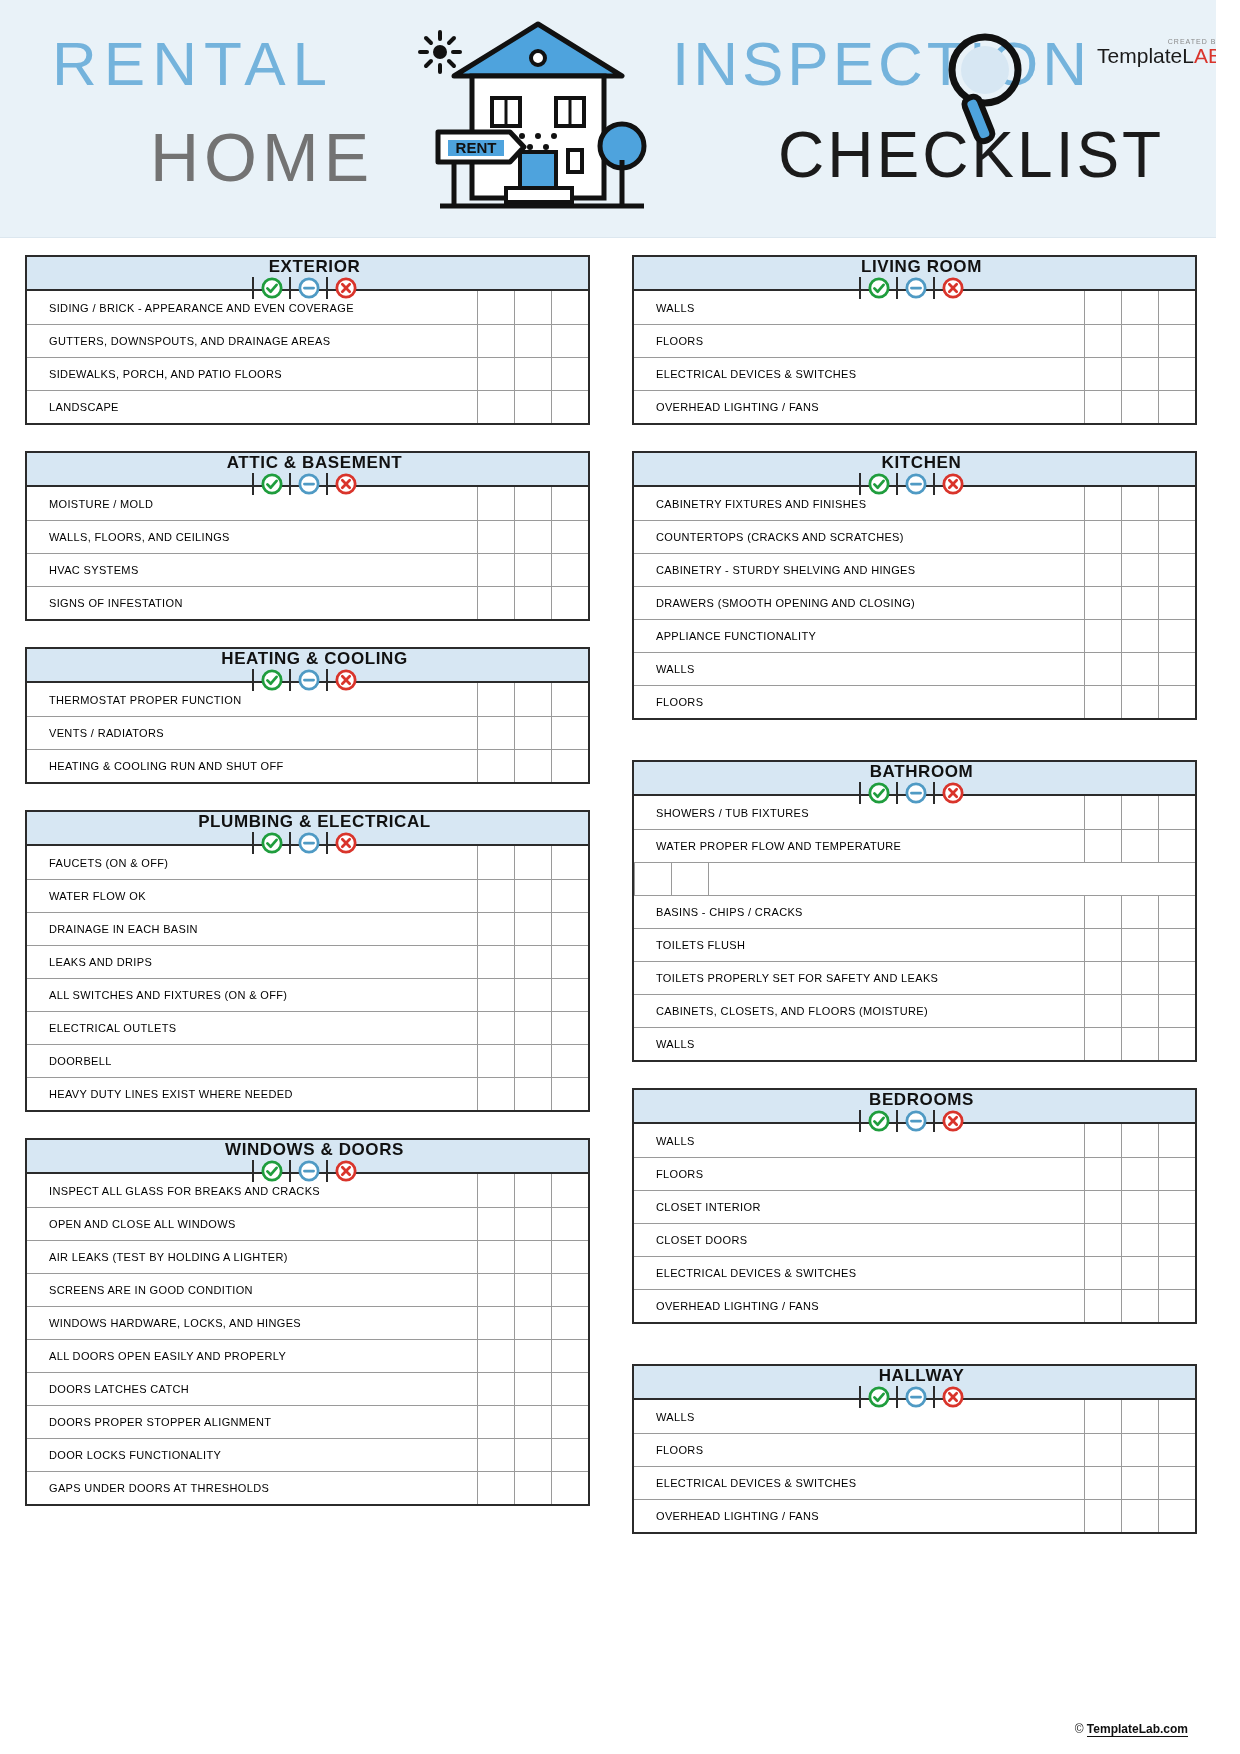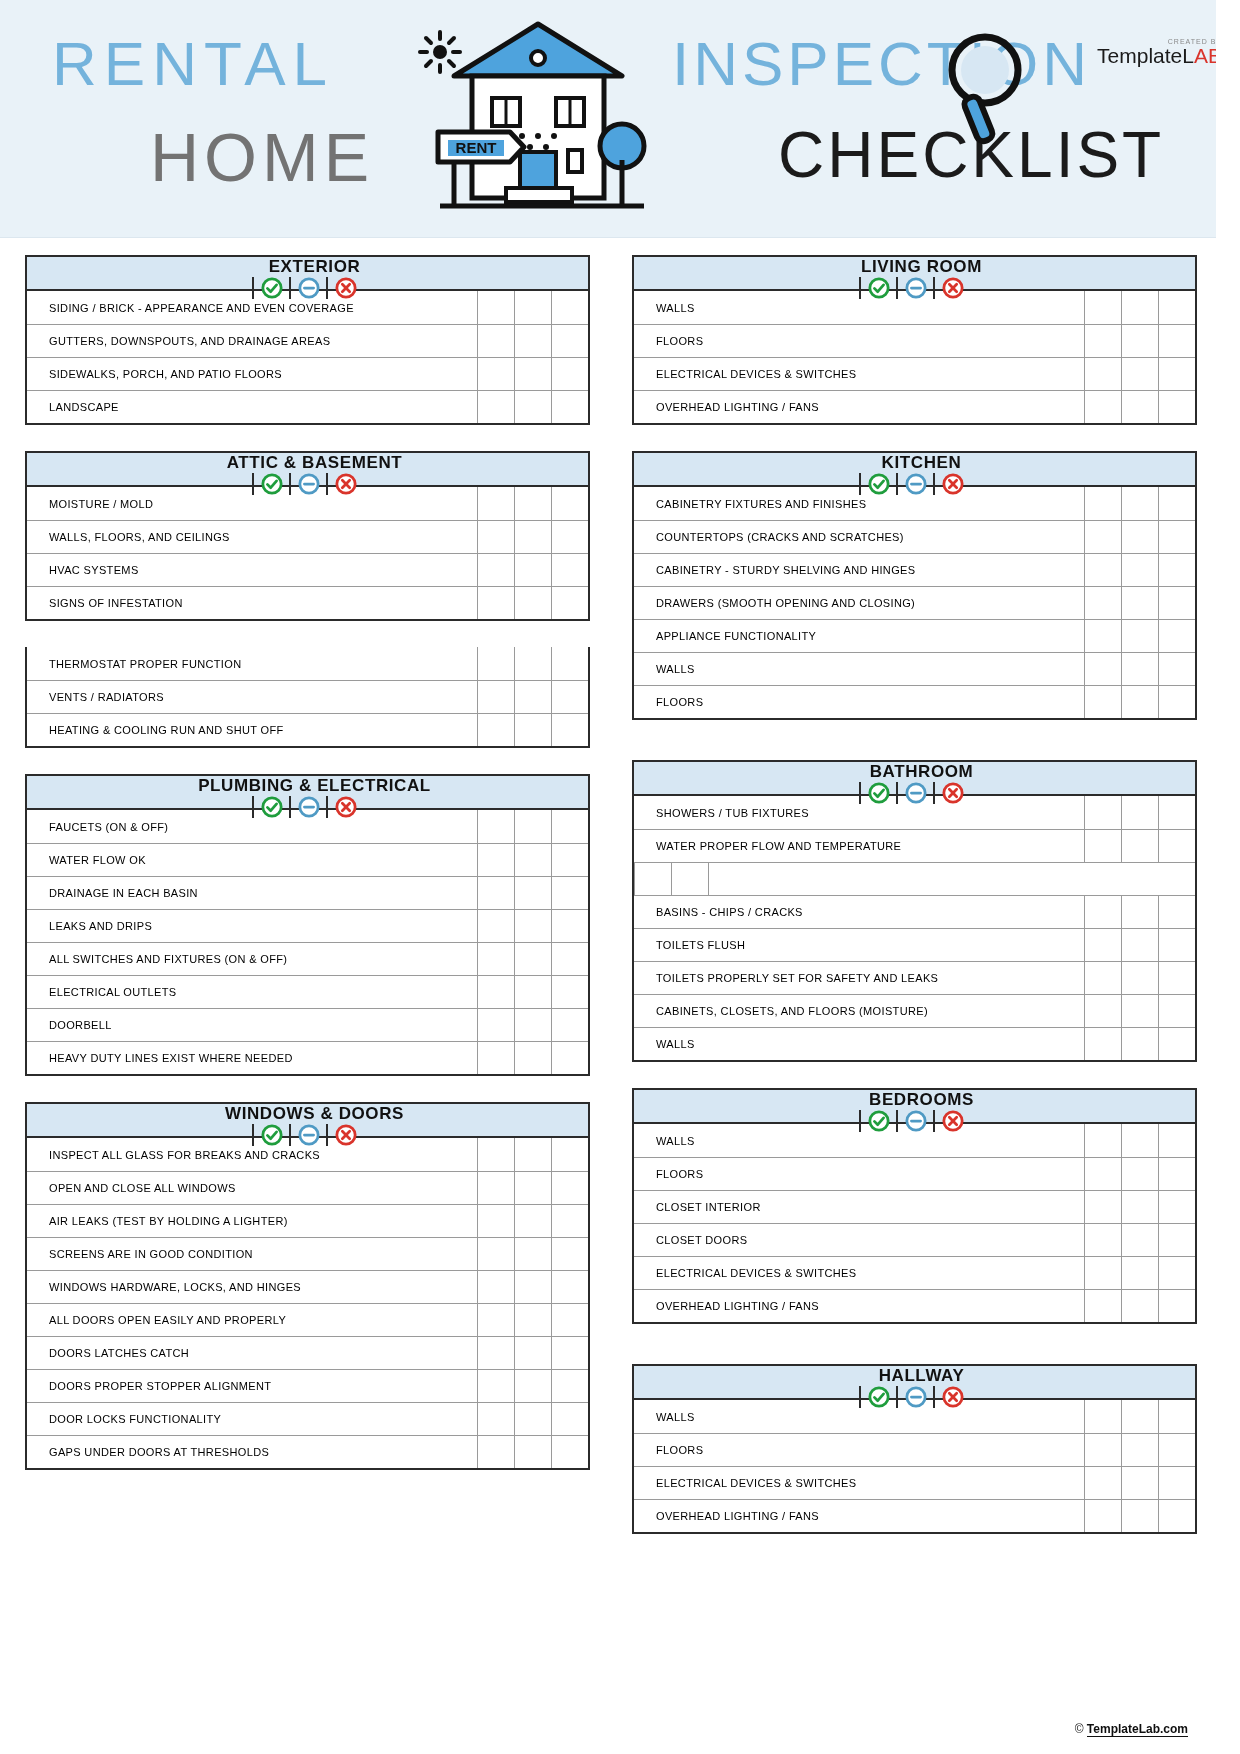--- a/index.html
+++ b/index.html
@@ -285,20 +285,43 @@
             </div>
             <div class="row">
               <div class="row-label">SIGNS OF INFESTATION</div>
               <div class="box"></div>
               <div class="box"></div>
               <div class="box"></div>
             </div>
           </div>
         </div>
         <div class="section">
+          <div class="sec-head">
+            <div class="sec-title">HEATING &amp; COOLING</div>
+            <div class="sec-marks">
+              <div class="mark-cell">
+                <svg class="badge" viewBox="0 0 24 24">
+                  <circle cx="12" cy="12" r="10" fill="#ffffff" stroke="#1f9d3d" stroke-width="3"></circle>
+                  <path d="M7 12.4 L10.6 16 L17 8.6" fill="none" stroke="#1f9d3d" stroke-width="3" stroke-linecap="round" stroke-linejoin="round"></path>
+                </svg>
+              </div>
+              <div class="mark-cell">
+                <svg class="badge" viewBox="0 0 24 24">
+                  <circle cx="12" cy="12" r="10" fill="#ffffff" stroke="#4f9ac4" stroke-width="3"></circle>
+                  <path d="M7 12 H17" stroke="#4f9ac4" stroke-width="3" stroke-linecap="round"></path>
+                </svg>
+              </div>
+              <div class="mark-cell">
+                <svg class="badge" viewBox="0 0 24 24">
+                  <circle cx="12" cy="12" r="10" fill="#ffffff" stroke="#d9342b" stroke-width="3"></circle>
+                  <path d="M8 8 L16 16 M16 8 L8 16" stroke="#d9342b" stroke-width="3" stroke-linecap="round"></path>
+                </svg>
+              </div>
+            </div>
+          </div>
           <div class="rows">
             <div class="row">
               <div class="row-label">THERMOSTAT PROPER FUNCTION</div>
               <div class="box"></div>
               <div class="box"></div>
               <div class="box"></div>
             </div>
             <div class="row">
               <div class="row-label">VENTS / RADIATORS</div>
               <div class="box"></div>

